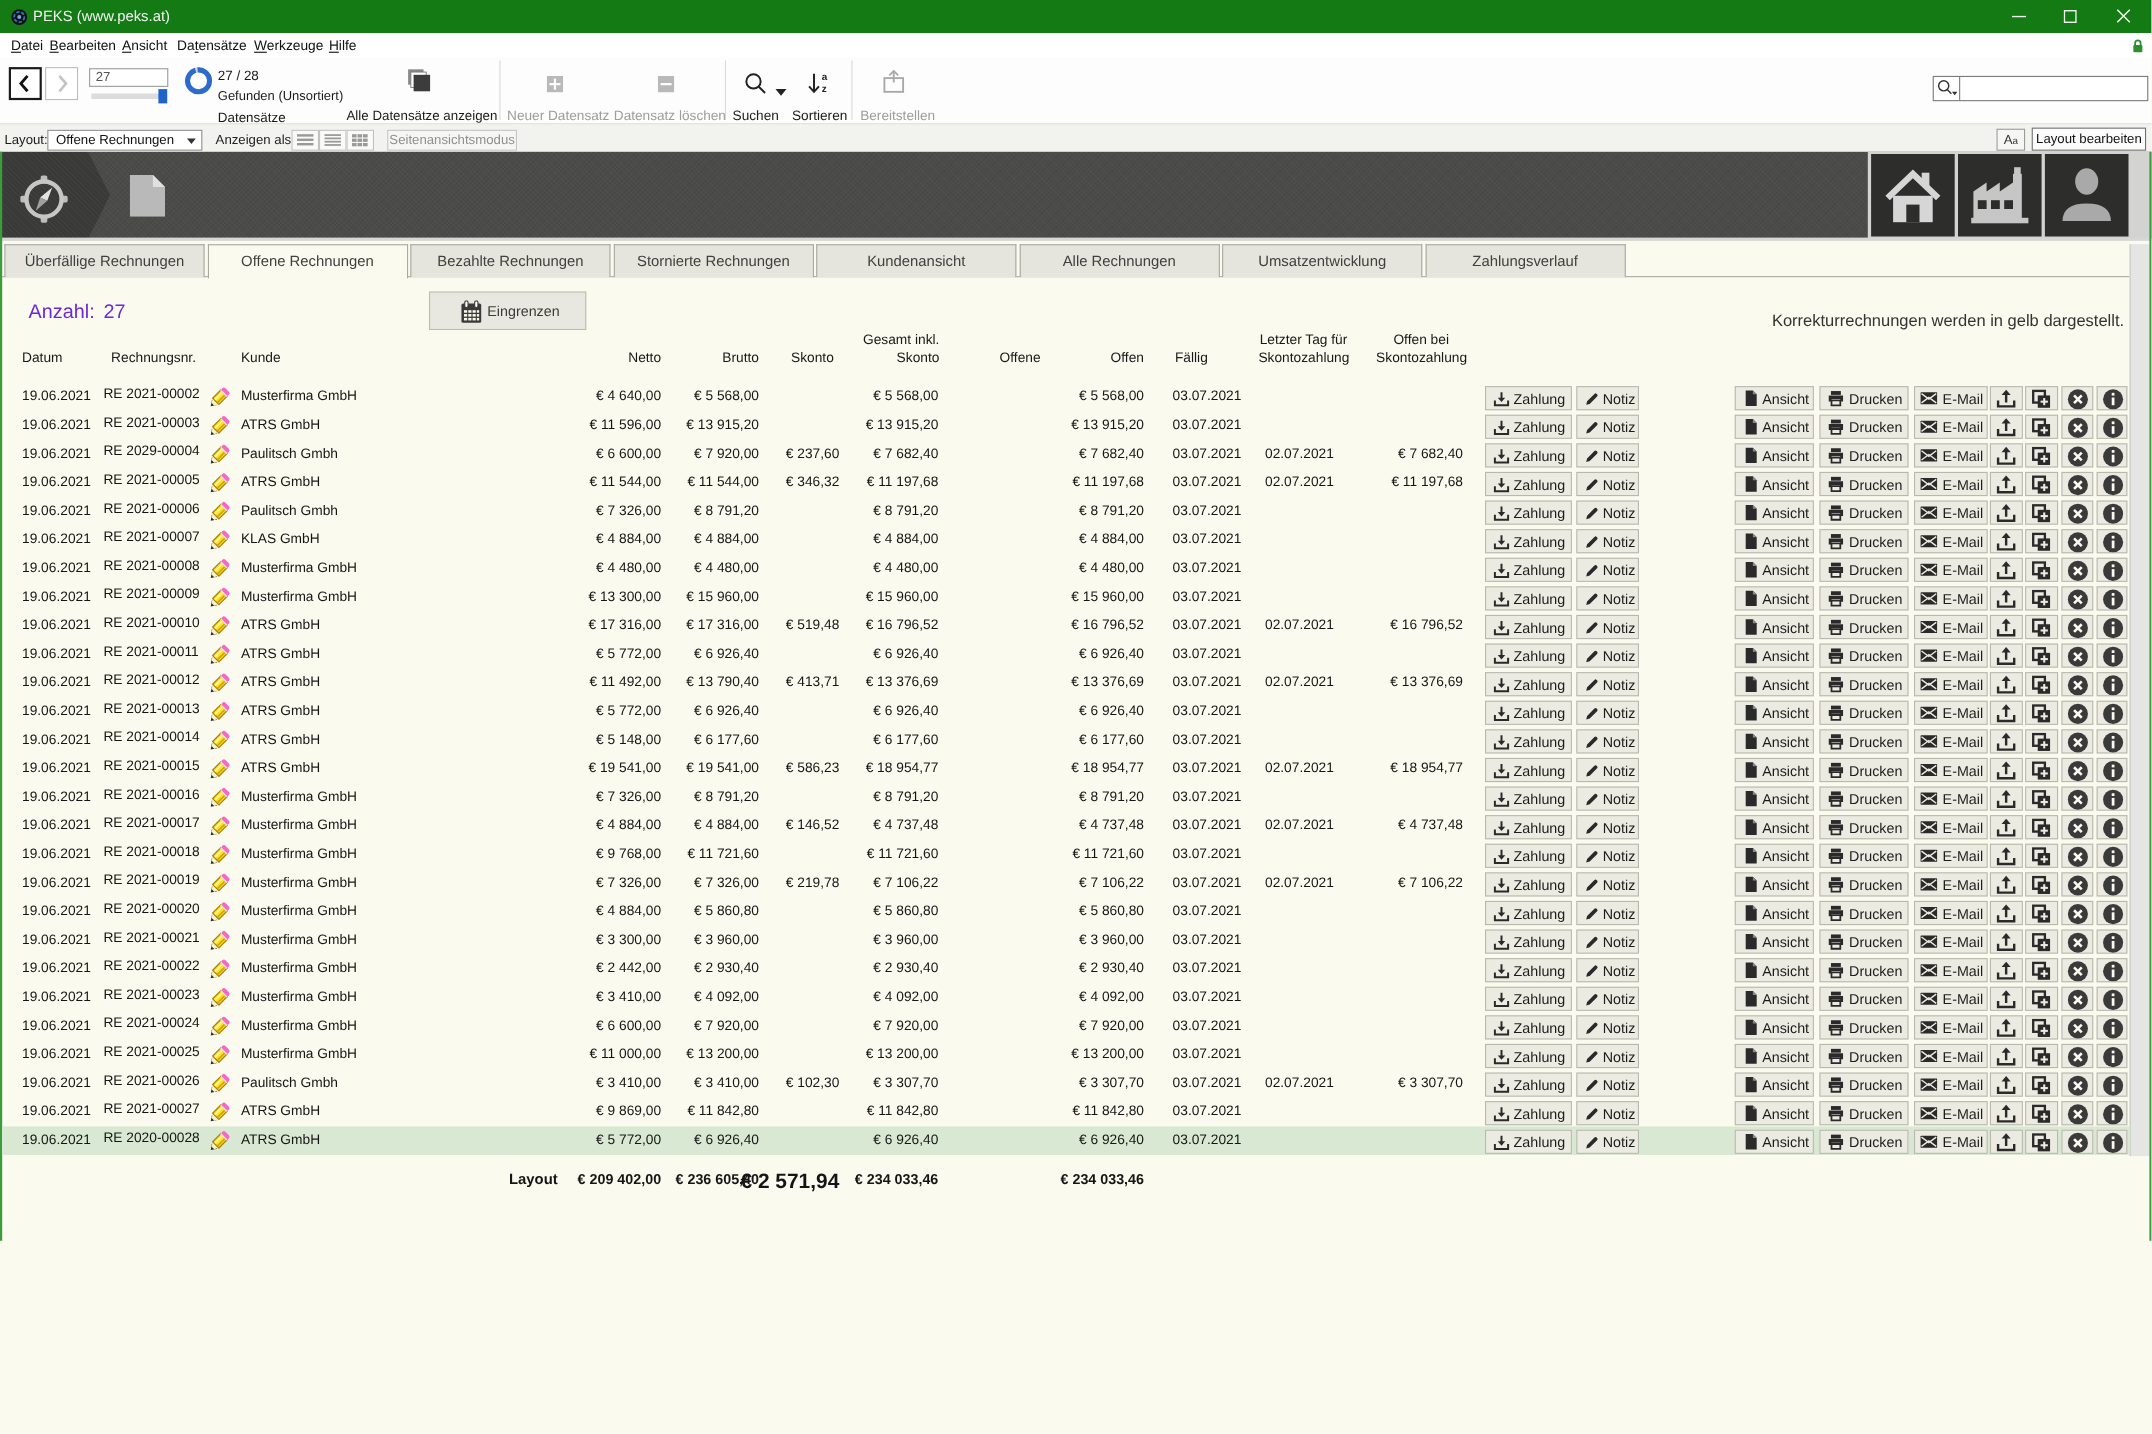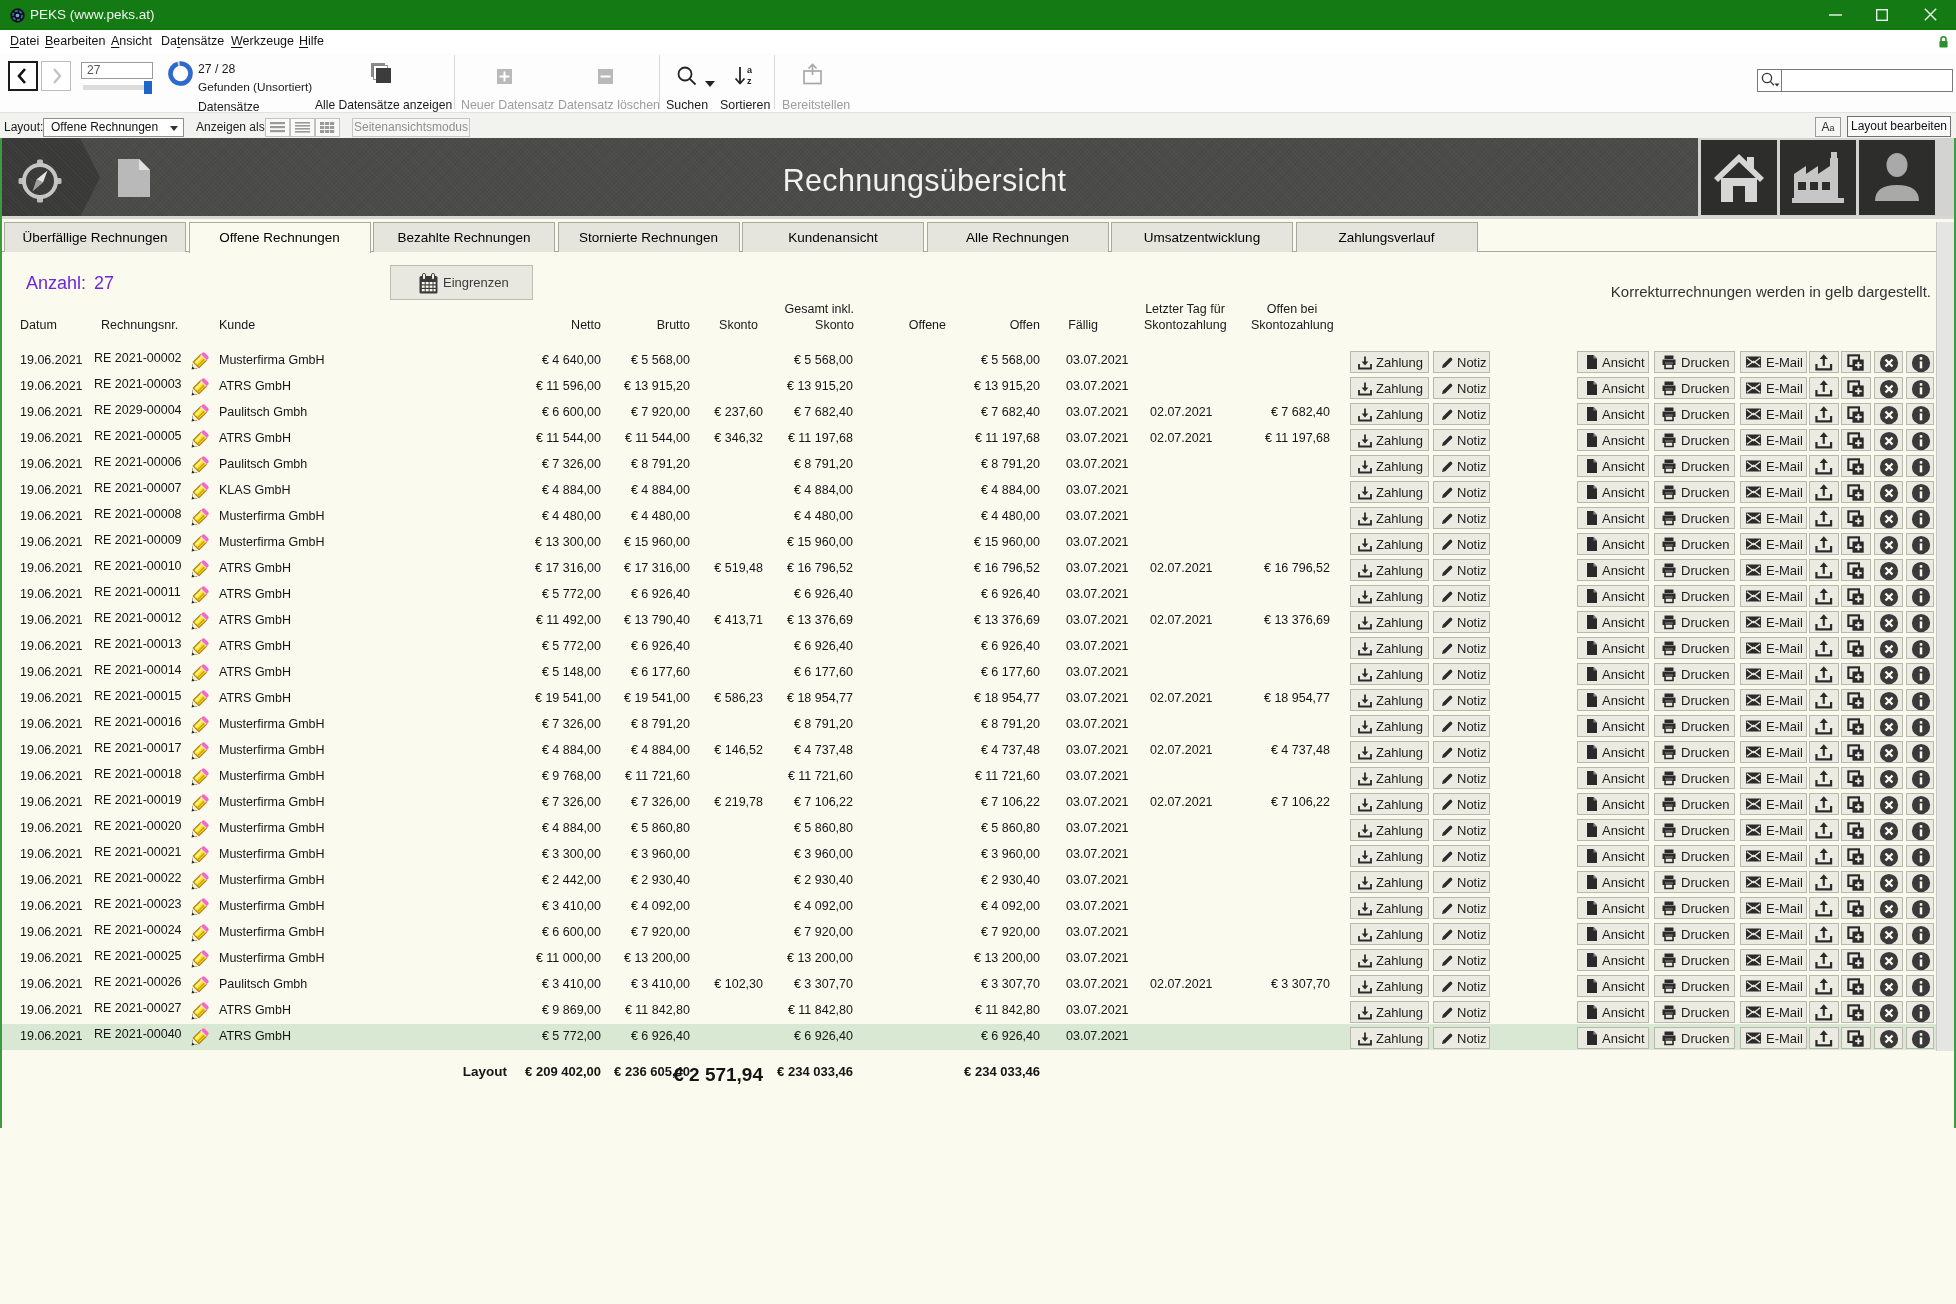--- a/index.html
+++ b/index.html
@@ -27,21 +27,21 @@
 #aabtn{left:1815px;top:4px;width:26px;height:20px;background:#f6f6f4;border:1px solid #9b9b9b;color:#333;font-size:12px;text-align:center;line-height:18px;}
 #layoutbearb{left:1847px;top:3px;width:104px;height:21px;background:#fbfbfb;border:1px solid #707070;color:#111;font-size:12px;text-align:center;line-height:19px;}
 
 #band{left:0;top:138px;width:1956px;height:79px;background-color:#4b4b49;background-image:repeating-linear-gradient(45deg,rgba(255,255,255,0.025) 0 1px,transparent 1px 3px),repeating-linear-gradient(-45deg,rgba(0,0,0,0.05) 0 1px,transparent 1px 3px);}
 #bandline{left:0;top:216px;width:1956px;height:3px;background:#d7d7d3;}
 #chev{left:0;top:0;width:100px;height:79px;background-color:#393937;background-image:repeating-linear-gradient(45deg,rgba(255,255,255,0.03) 0 1px,transparent 1px 3px);clip-path:polygon(0 0,80px 0,100px 50%,80px 100%,0 100%);}
 #bandtitle{left:0;top:25px;width:1849px;text-align:center;font-size:30.5px;color:#f1f1f1;letter-spacing:0.3px;}
 #bandright{left:1698px;top:0;width:258px;height:79px;background:#d3d3d1;}
 .bandbtn{top:2px;width:76px;height:75px;background:#2d2d2b;}
 
-.tab{top:222px;height:30px;background:#e5e5dd;border:1px solid #a9a99f;border-bottom:none;font-size:13.5px;color:#000000;text-align:center;line-height:29px;white-space:nowrap;}
+.tab{top:222px;height:30px;background:#e5e5dd;border:1px solid #a9a99f;border-bottom:none;font-size:13.5px;color:#404040;text-align:center;line-height:29px;white-space:nowrap;}
 .tab.active{background:#fbfaee;height:31px;}
 #tabline{left:2px;top:251px;width:1934px;height:1px;background:#a9a99f;}
 
 .ct{font-size:12.5px;color:#151515;white-space:nowrap;}
 .num{text-align:right;}
 .bold{font-weight:bold;}
 #anzahl{left:26px;top:273px;font-size:18px;color:#6d28d9;}
 #eingrenzen{left:390px;top:265px;width:143px;height:35px;background:#e9e8e0;border:1px solid #bdbcb2;}
 #eingrenzen span{position:absolute;left:52px;top:9px;font-size:13px;color:#3a3a3a;}
 #korrektur{left:0px;top:283px;width:1931px;text-align:right;font-size:15px;color:#333;}
@@ -232,21 +232,20 @@
         <polygon points="15.5,33.5 19.5,21.5 26,24.5" fill="#a0a0a0"></polygon>
       </svg>
     </div>
     <div class="abs" style="left:118px;top:159px;"></div>
     <div class="abs" style="left:118px;top:21px;">
       <svg width="32" height="38" viewBox="0 0 32 38">
         <path d="M0 0 H21 L32 11 V38 H0 Z" fill="#b9b9b9"></path>
         <path d="M21 0 L32 11 H21 Z" fill="#e0e0e0"></path>
       </svg>
     </div>
-    <div class="abs" id="bandtitle">Rechnungsübersicht</div>
     <div class="abs" id="bandright">
       <div class="abs bandbtn" style="left:3px;">
         <svg width="76" height="75" viewBox="0 0 76 75">
           <g fill="#d6d6d6">
             <polygon points="38,14 13,38 17,42 38,22 59,42 63,38"></polygon>
             <rect x="20" y="38" width="36" height="24"></rect>
             <rect x="47,18" width="0" height="0"></rect>
             <rect x="46" y="17" width="7" height="12"></rect>
           </g>
           <rect x="32" y="46" width="12" height="16" fill="#2d2d2b"></rect>
@@ -2948,21 +2947,21 @@
     <svg style="position:absolute;left:4px;top:1px;" width="20" height="20" viewBox="0 0 20 20">
       <g transform="scale(1.25)">
         <circle cx="8" cy="8" r="7.3" fill="#3a3a3a"></circle>
         <rect x="7" y="6.7" width="2" height="5.6" fill="#fbfaee"></rect>
         <rect x="7" y="3.3" width="2" height="2" fill="#fbfaee"></rect>
       </g>
     </svg>
   </div>
 <div class="abs rowhl" style="top:1024px;"></div>
 <div class="abs ct" style="left:20px;top:1029px;">19.06.2021</div>
-<div class="abs ct" style="left:94px;top:1027px;">RE 2021-00040</div>
+<div class="abs ct" style="left:94px;top:1027px;">RE 2020-00028</div>
 <div class="abs" style="left:188px;top:1027px;">
     <svg style="position:absolute;left:0;top:0;" width="22" height="22" viewBox="0 0 22 22">
       <g transform="rotate(-45 11 11)">
         <polygon points="0.5,11 5.5,7.6 5.5,14.4" fill="#2a2a2a"></polygon>
         <polygon points="3.2,9.2 7.5,7.2 7.5,14.8 3.2,12.8" fill="#f7f3c6"></polygon>
         <rect x="7" y="7" width="10.5" height="8" fill="#ffe21c" stroke="#a8821a" stroke-width="1.2"></rect>
         <rect x="7.5" y="8.6" width="10" height="1.5" fill="#fff7a0"></rect>
         <rect x="7.5" y="12" width="10" height="1.6" fill="#cfa50e"></rect>
         <rect x="17.2" y="6.8" width="4.4" height="8.4" rx="2" fill="#f767c3"></rect>
         <rect x="16.6" y="7" width="1.4" height="8" fill="#e8e2d8"></rect>

